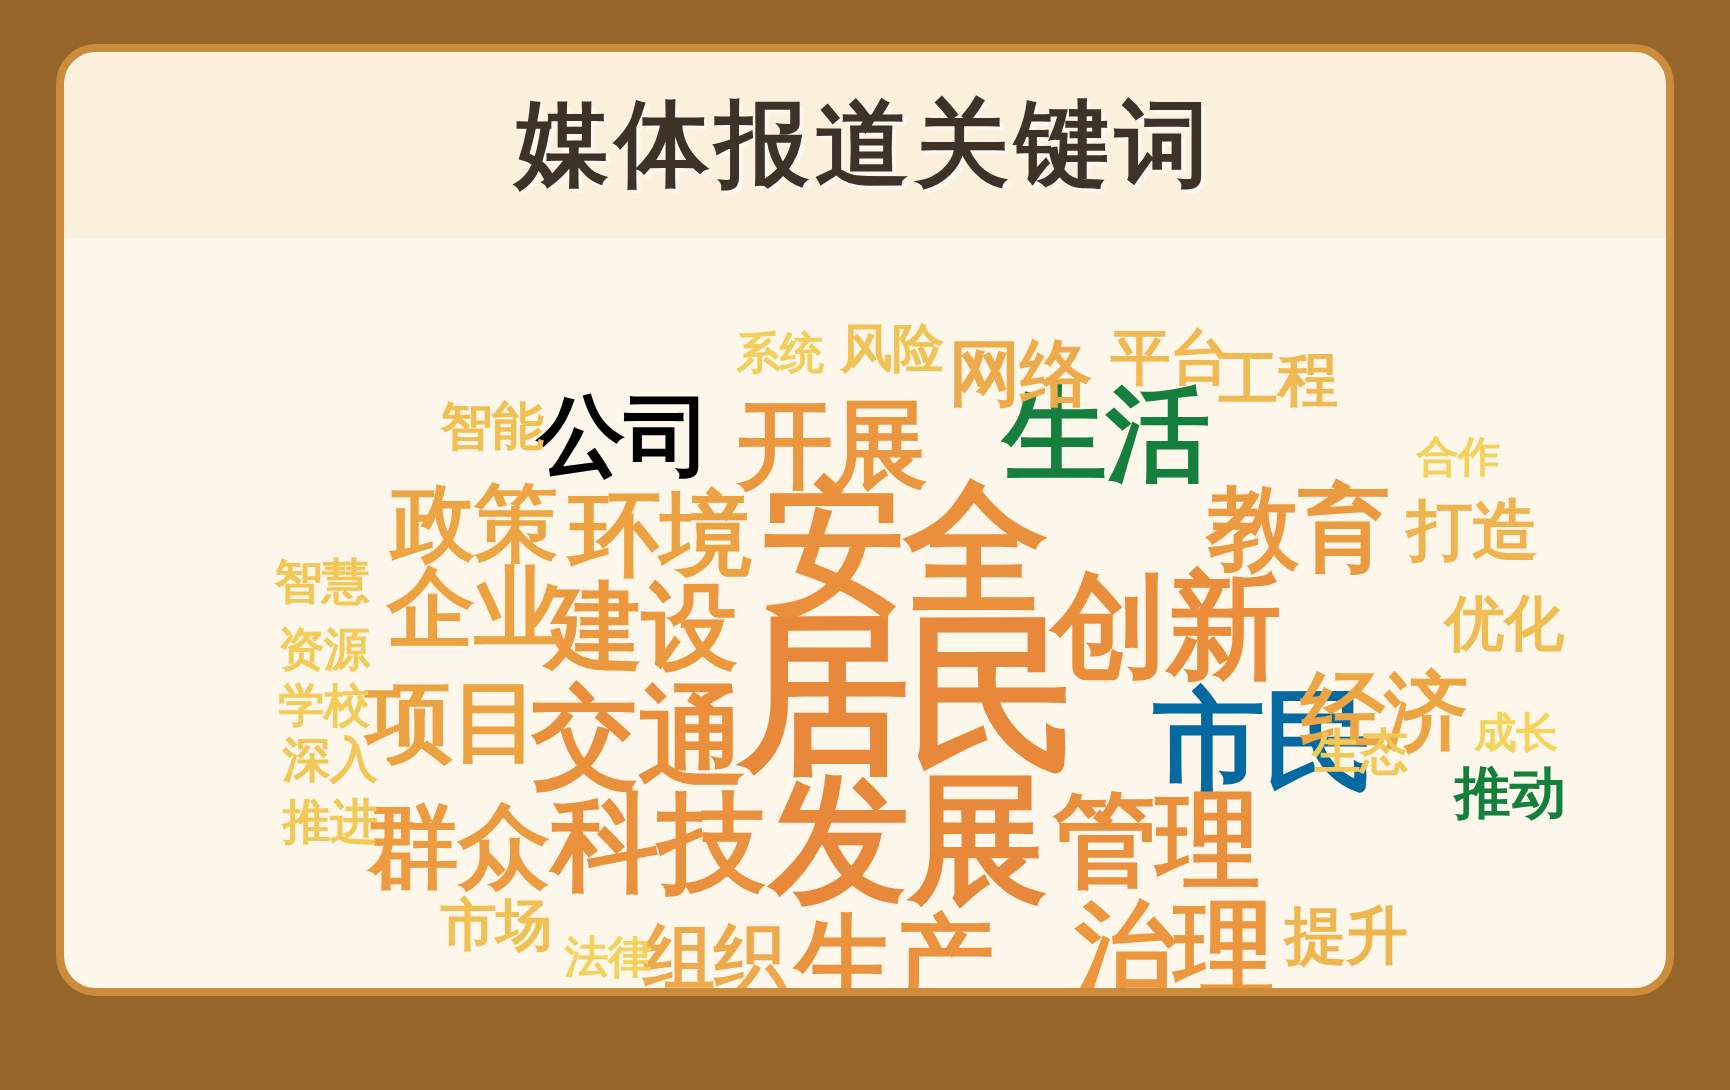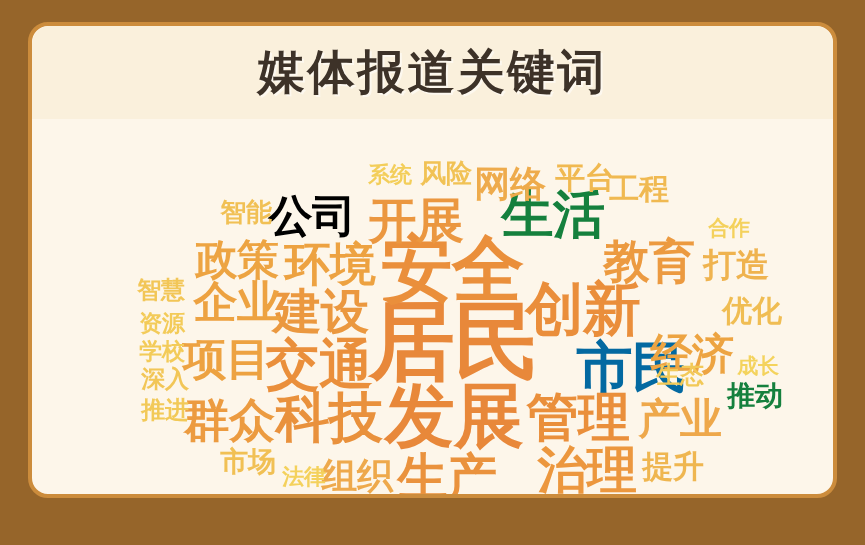--- a/index.html
+++ b/index.html
@@ -69,21 +69,21 @@
     top: 93px;
     width: 805px;
     height: 380px;
   }
 
   .word {
     position: absolute;
     white-space: nowrap;
     font-weight: bold;
     line-height: 1;
-    font-family: Liberation Mono, monospace;
+    font-family: Liberation Serif, serif;
     transform: translate(-50%, -50%);
     letter-spacing: -0.01em;
   }
 </style>
 </head>
 <body>
 
 <div id="frame" style="background: rgb(150, 101, 42);">
   <div id="panel" style="background: rgb(253, 246, 234); border-color: rgb(204, 140, 60);">
 
@@ -106,21 +106,20 @@
         <span class="word" style="left: 289px; top: 196px; font-size: 48px; color: rgb(235, 152, 63);">建设</span>
         <span class="word" style="left: 197px; top: 305px; font-size: 46px; color: rgb(236, 155, 64);">群众</span>
         <span class="word" style="left: 384px; top: 105px; font-size: 48px; color: rgb(235, 151, 64);">开展</span>
         <span class="word" style="left: 617px; top: 146px; font-size: 46px; color: rgb(236, 154, 64);">教育</span>
         <span class="word" style="left: 298px; top: 149px; font-size: 46px; color: rgb(237, 162, 65);">环境</span>
         <span class="word" style="left: 205px; top: 186px; font-size: 44px; color: rgb(237, 162, 65);">企业</span>
         <span class="word" style="left: 194px; top: 243px; font-size: 44px; color: rgb(237, 162, 65);">项目</span>
         <span class="word" style="left: 280px; top: 100px; font-size: 44px; color: #000000;">公司</span>
         <span class="word" style="left: 660px; top: 238px; font-size: 42px; color: rgb(237, 164, 66);">经济</span>
         <span class="word" style="left: 205px; top: 144px; font-size: 42px; color: rgb(237, 164, 66);">政策</span>
-        <span class="word" style="left: 648px; top: 303px; font-size: 42px; color: rgb(238, 168, 75);">产业</span>
         <span class="word" style="left: 325px; top: 360px; font-size: 36px; color: rgb(238, 169, 76);">组织</span>
         <span class="word" style="left: 478px; top: 68px; font-size: 36px; color: rgb(238, 171, 76);">网络</span>
         <span class="word" style="left: 704px; top: 148px; font-size: 33px; color: rgb(239, 179, 79);">打造</span>
         <span class="word" style="left: 723px; top: 279px; font-size: 28px; color: #15803d;">推动</span>
         <span class="word" style="left: 641px; top: 349px; font-size: 31px; color: rgb(239, 182, 80);">提升</span>
         <span class="word" style="left: 553px; top: 61px; font-size: 30px; color: rgb(240, 185, 81);">平台</span>
         <span class="word" style="left: 607px; top: 72px; font-size: 30px; color: rgb(240, 185, 81);">工程</span>
         <span class="word" style="left: 720px; top: 194px; font-size: 30px; color: rgb(240, 189, 83);">优化</span>
         <span class="word" style="left: 216px; top: 345px; font-size: 28px; color: rgb(241, 192, 84);">市场</span>
         <span class="word" style="left: 214px; top: 95px; font-size: 26px; color: rgb(241, 192, 84);">智能</span>

